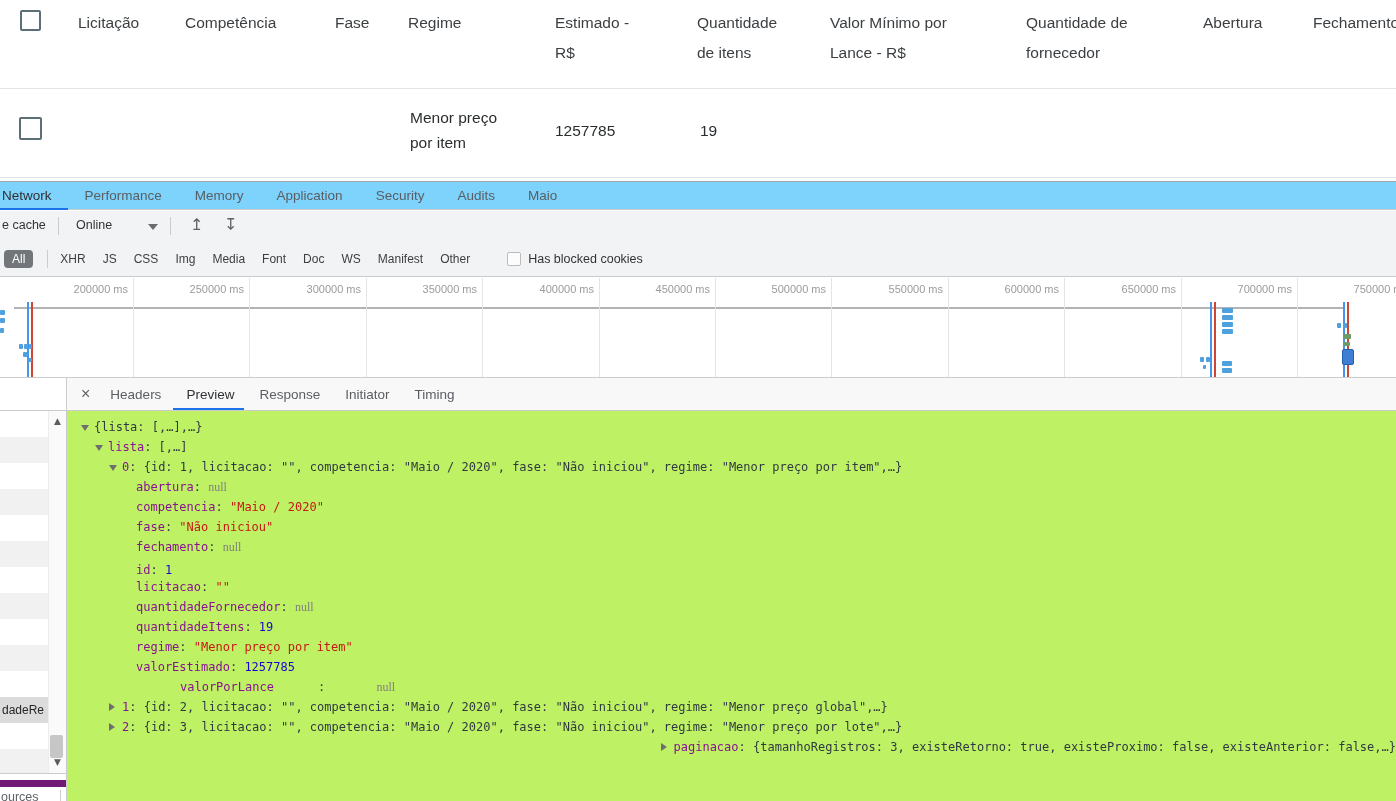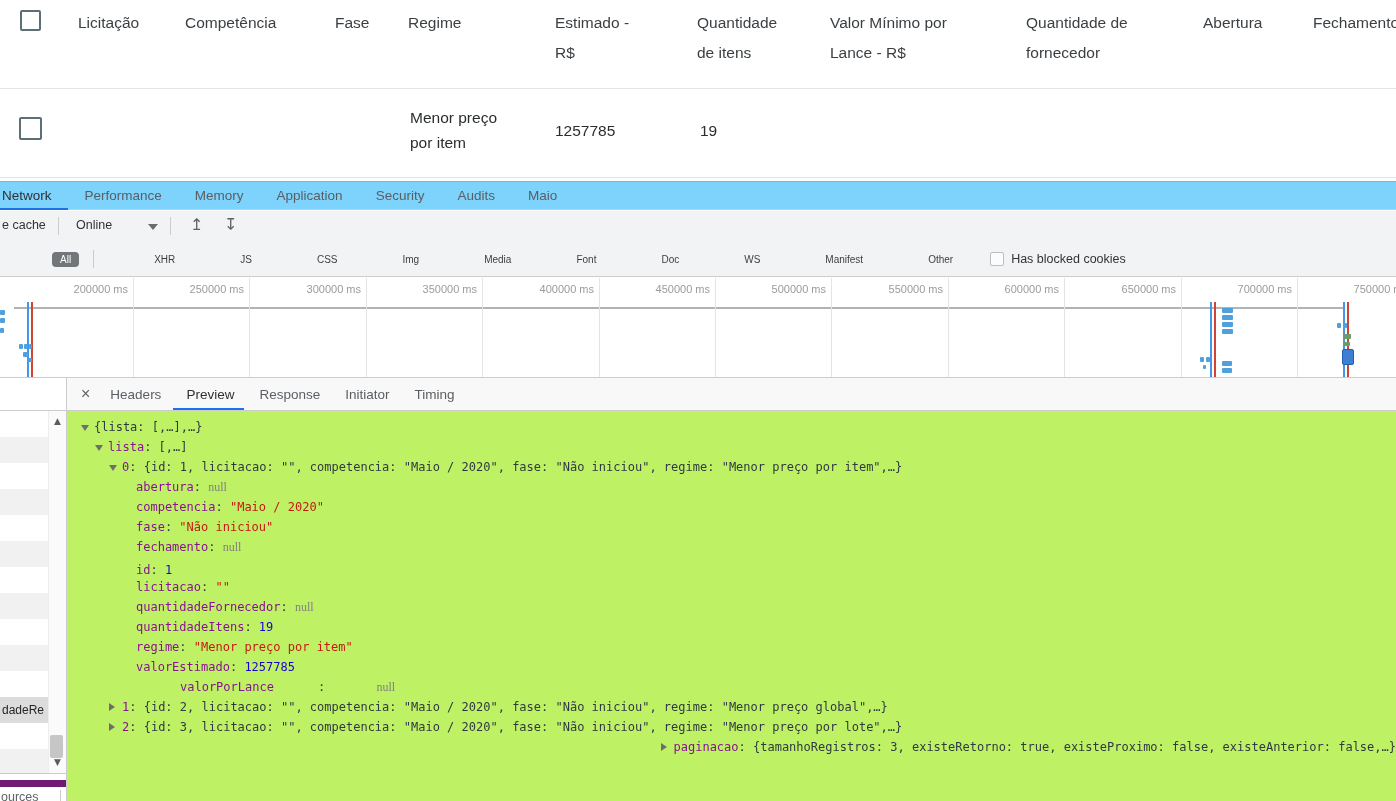--- a/index.html
+++ b/index.html
@@ -33,21 +33,21 @@
               border-bottom:1px solid #ccc;box-sizing:border-box;}
   .tb-cache{position:absolute;left:2px;top:7px;font-size:12.5px;color:#333;}
   .tb-sep{position:absolute;width:1px;height:18px;top:6px;background:#ccc;}
   .tb-online{position:absolute;left:76px;top:7px;font-size:12.5px;color:#333;cursor:pointer;}
   .tb-caret{position:absolute;left:148px;top:13px;width:0;height:0;cursor:pointer;
             border-left:5px solid transparent;border-right:5px solid transparent;border-top:6px solid #6b6b6b;}
   .tb-icon{position:absolute;top:4px;font-family:"DejaVu Sans",sans-serif;font-size:16px;color:#5f6368;cursor:pointer;}
 
   .dt-filters{position:absolute;top:242px;left:0;width:1396px;height:35px;background:#f2f3f4;
               border-bottom:1px solid #ccc;display:flex;align-items:center;padding-left:4px;box-sizing:border-box;}
-  .pill{font-size:10px;color:#3c3f41;margin-right:17px;cursor:pointer;margin-left:48px;}
+  .pill{font-size:12px;color:#3c3f41;margin-right:17px;cursor:pointer;}
   .pill.sel{background:#72767a;color:#fff;padding:2px 8px;border-radius:4px;margin-right:14px;}
   .fsep{width:1px;height:18px;background:#ccc;margin-right:12px;}
   .fcb{width:12px;height:12px;border:1px solid #bdbdbd;border-radius:2px;background:#fcfcfc;margin:0 7px 0 20px;cursor:pointer;}
   .flabel{font-size:12.5px;color:#333;}
 
   
   .dt-timeline{position:absolute;top:278px;left:0;width:1396px;height:99px;background:#fff;
                border-bottom:1px solid #ccc;overflow:hidden;cursor:col-resize;}
   .grid{position:absolute;top:0;width:1px;height:99px;background:#e4e4e4;}
   .tlabel{position:absolute;top:5px;width:110px;text-align:right;font-size:11px;color:#9b9b9b;white-space:nowrap;}

